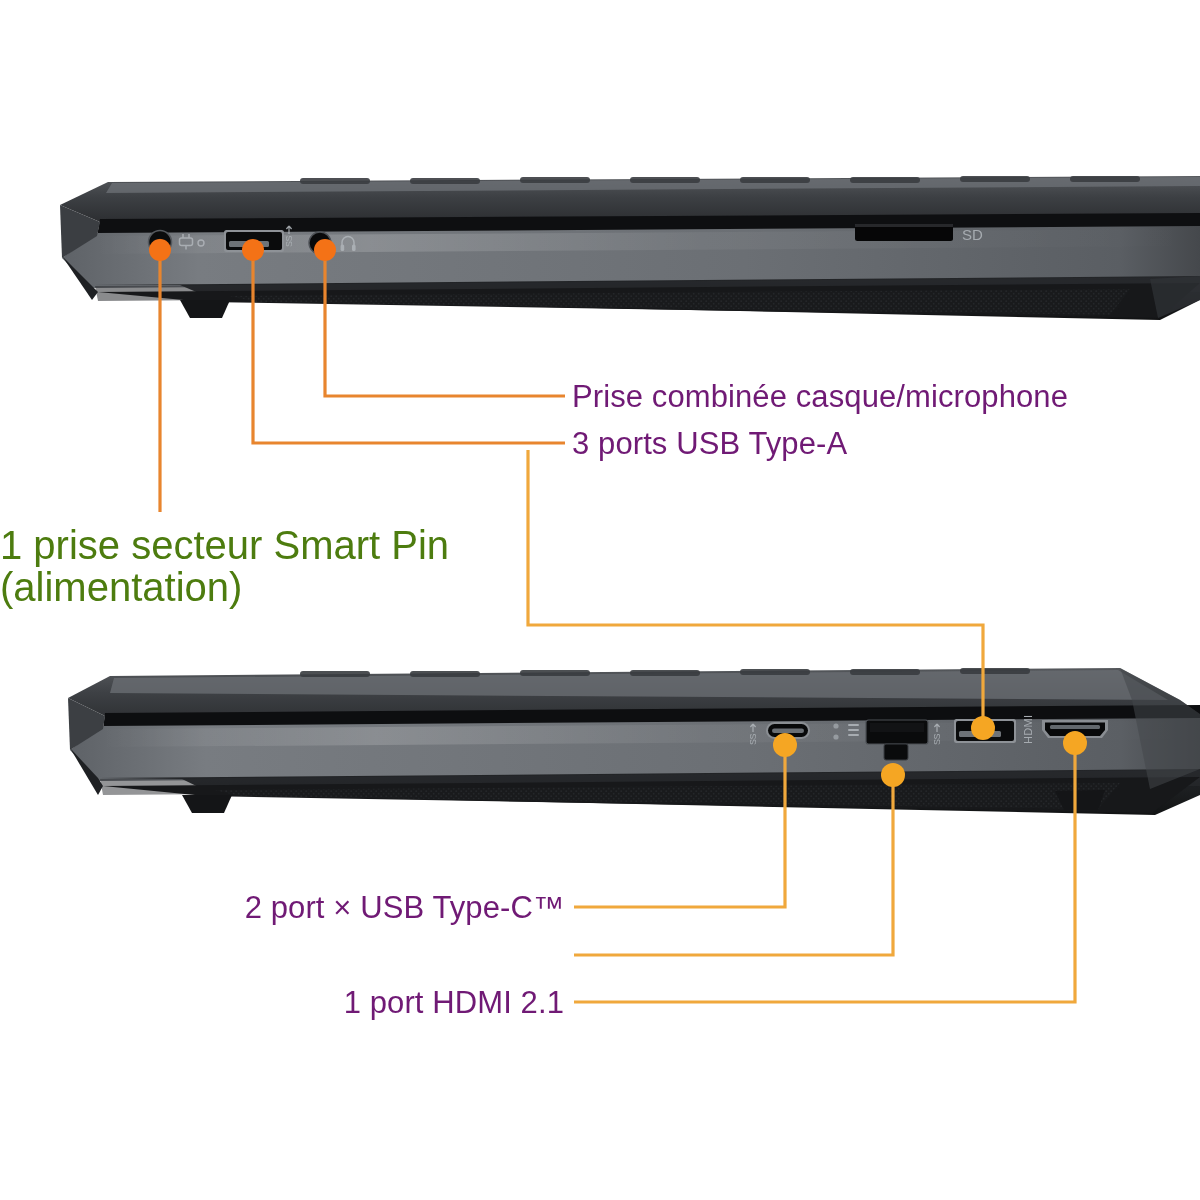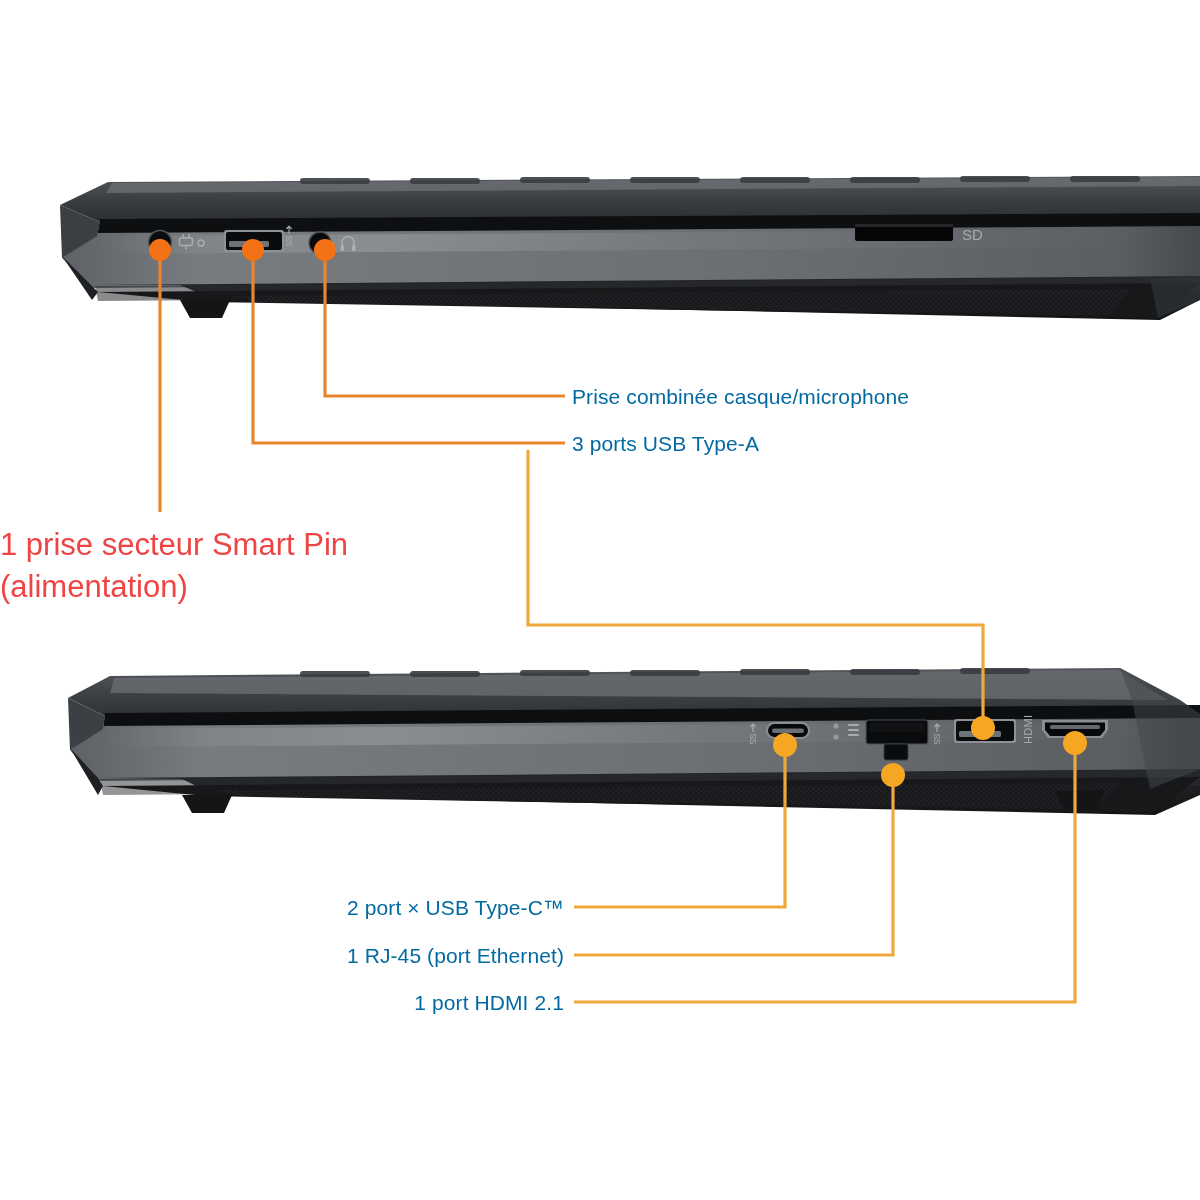--- a/index.html
+++ b/index.html
@@ -8,28 +8,28 @@
     font-family:"Liberation Sans","DejaVu Sans",sans-serif;
     color:#111111;
     overflow:hidden;
     position:relative;
   }
   #stage{position:absolute;left:0;top:0;width:1012px;height:1200px;}
   #art{position:absolute;left:0;top:0;width:1200px;height:1200px;}
 
   .lbl{
     position:absolute;
-    font-size:21px;
+    font-size:31px;
     line-height:40px;
-    color:#0369a1;
+    color:#701a75;
     white-space:nowrap;
     letter-spacing:0.1px;
   }
   .lbl.r{text-align:right;}
-  .lbl-block{position:absolute;font-size:31px;line-height:42px;color:#ef4444;}
+  .lbl-block{position:absolute;font-size:40px;line-height:42px;color:#4d7c0f;}
 </style>
 </head>
 <body>
 
 <div id="stage">
 
   <svg id="art" viewBox="0 0 1200 1200" xmlns="http://www.w3.org/2000/svg">
     <defs>
       <linearGradient id="gLidTop" x1="0" y1="0" x2="0" y2="1">
         <stop offset="0" stop-color="#55585C"></stop>
@@ -276,17 +276,16 @@
 
   <div class="lbl" style="left:572px; top:424px;">3 ports USB Type-A</div>
 
   <div class="lbl-block" style="left:0px; top:524px; width:540px;">
     <div>1 prise secteur Smart Pin</div>
     <div>(alimentation)</div>
   </div>
 
   <div class="lbl r" style="left:0px; top:888px; width:564px;">2 port × USB Type-C™</div>
 
-  <div class="lbl r" style="left:0px; top:936px; width:564px;">1 RJ-45 (port Ethernet)</div>
 
   <div class="lbl r" style="left:0px; top:983px; width:564px;">1 port HDMI 2.1</div>
 
 </div>
 
 </body></html>

